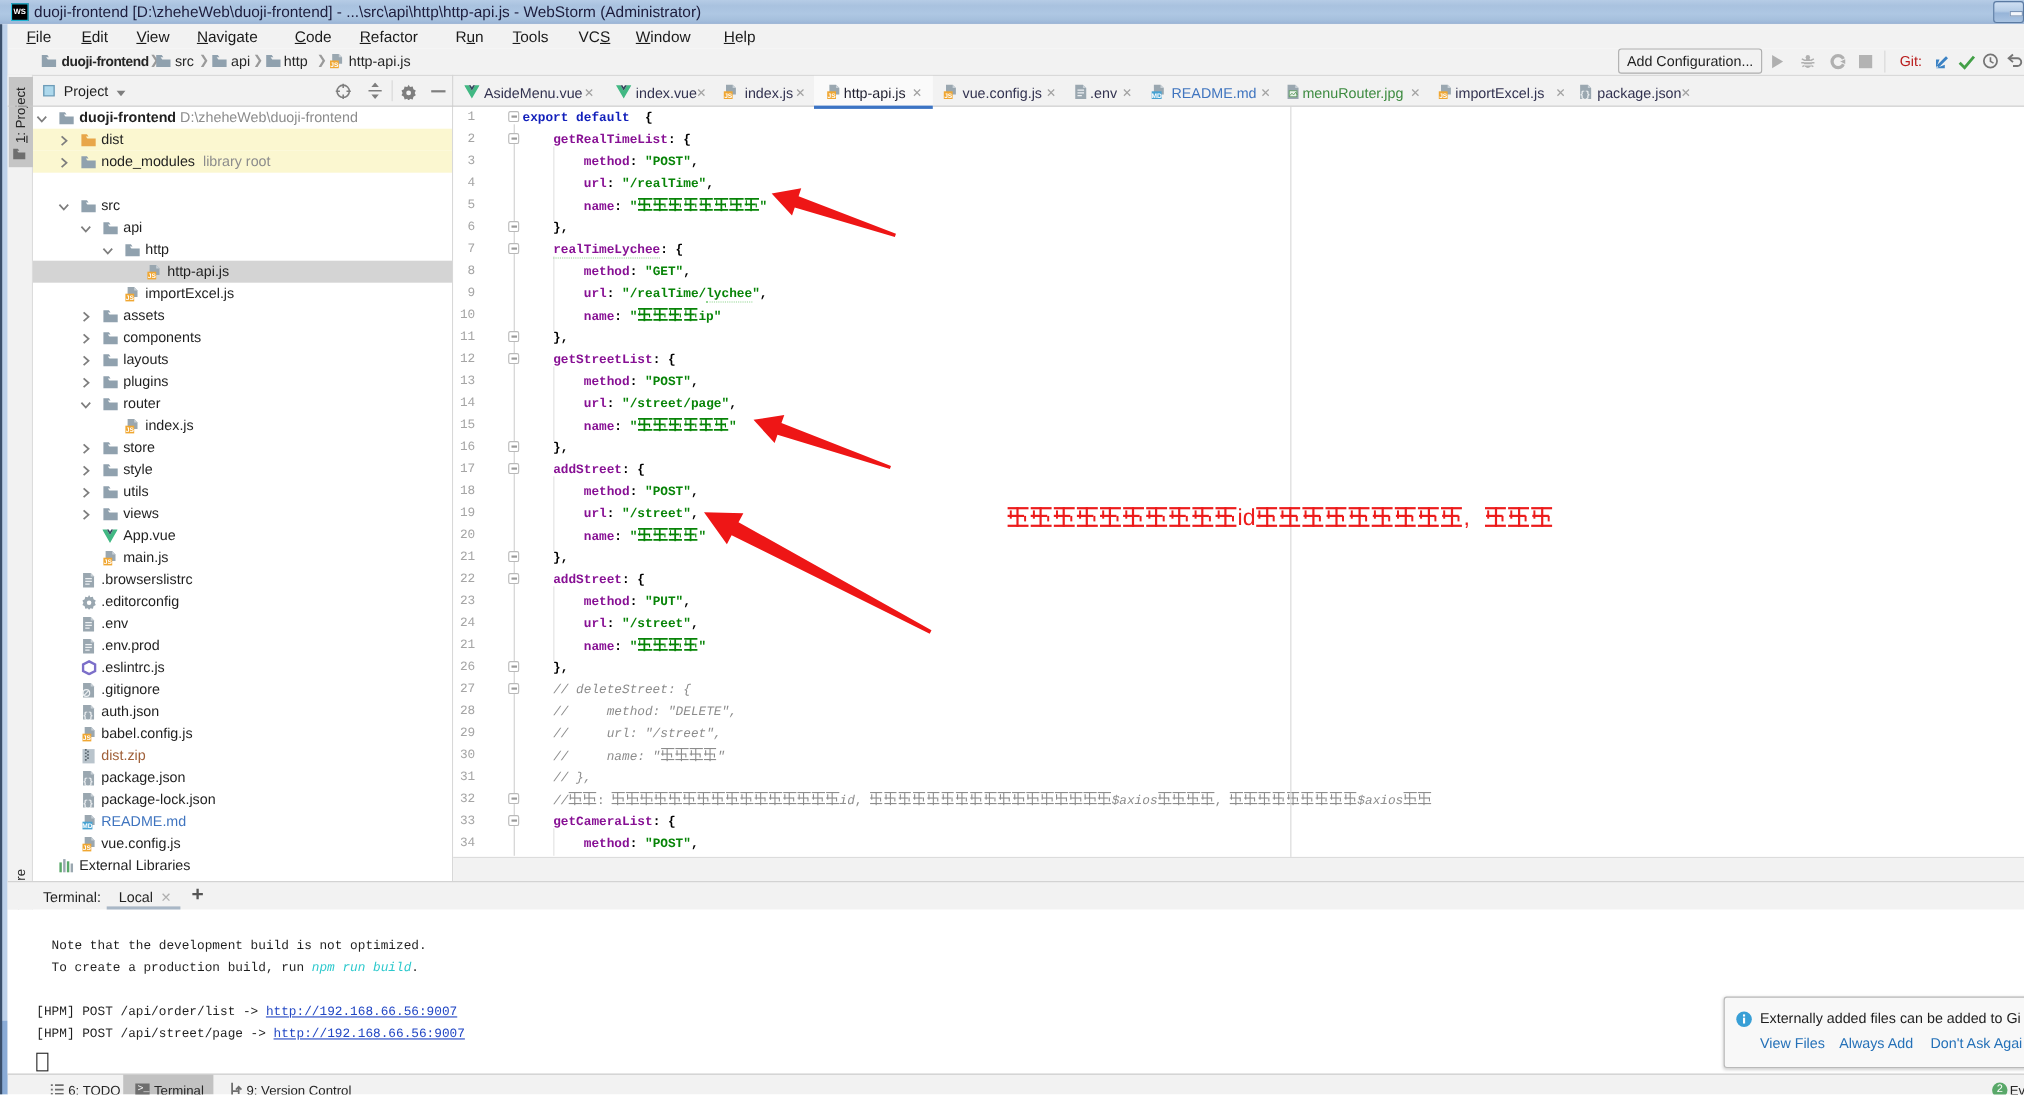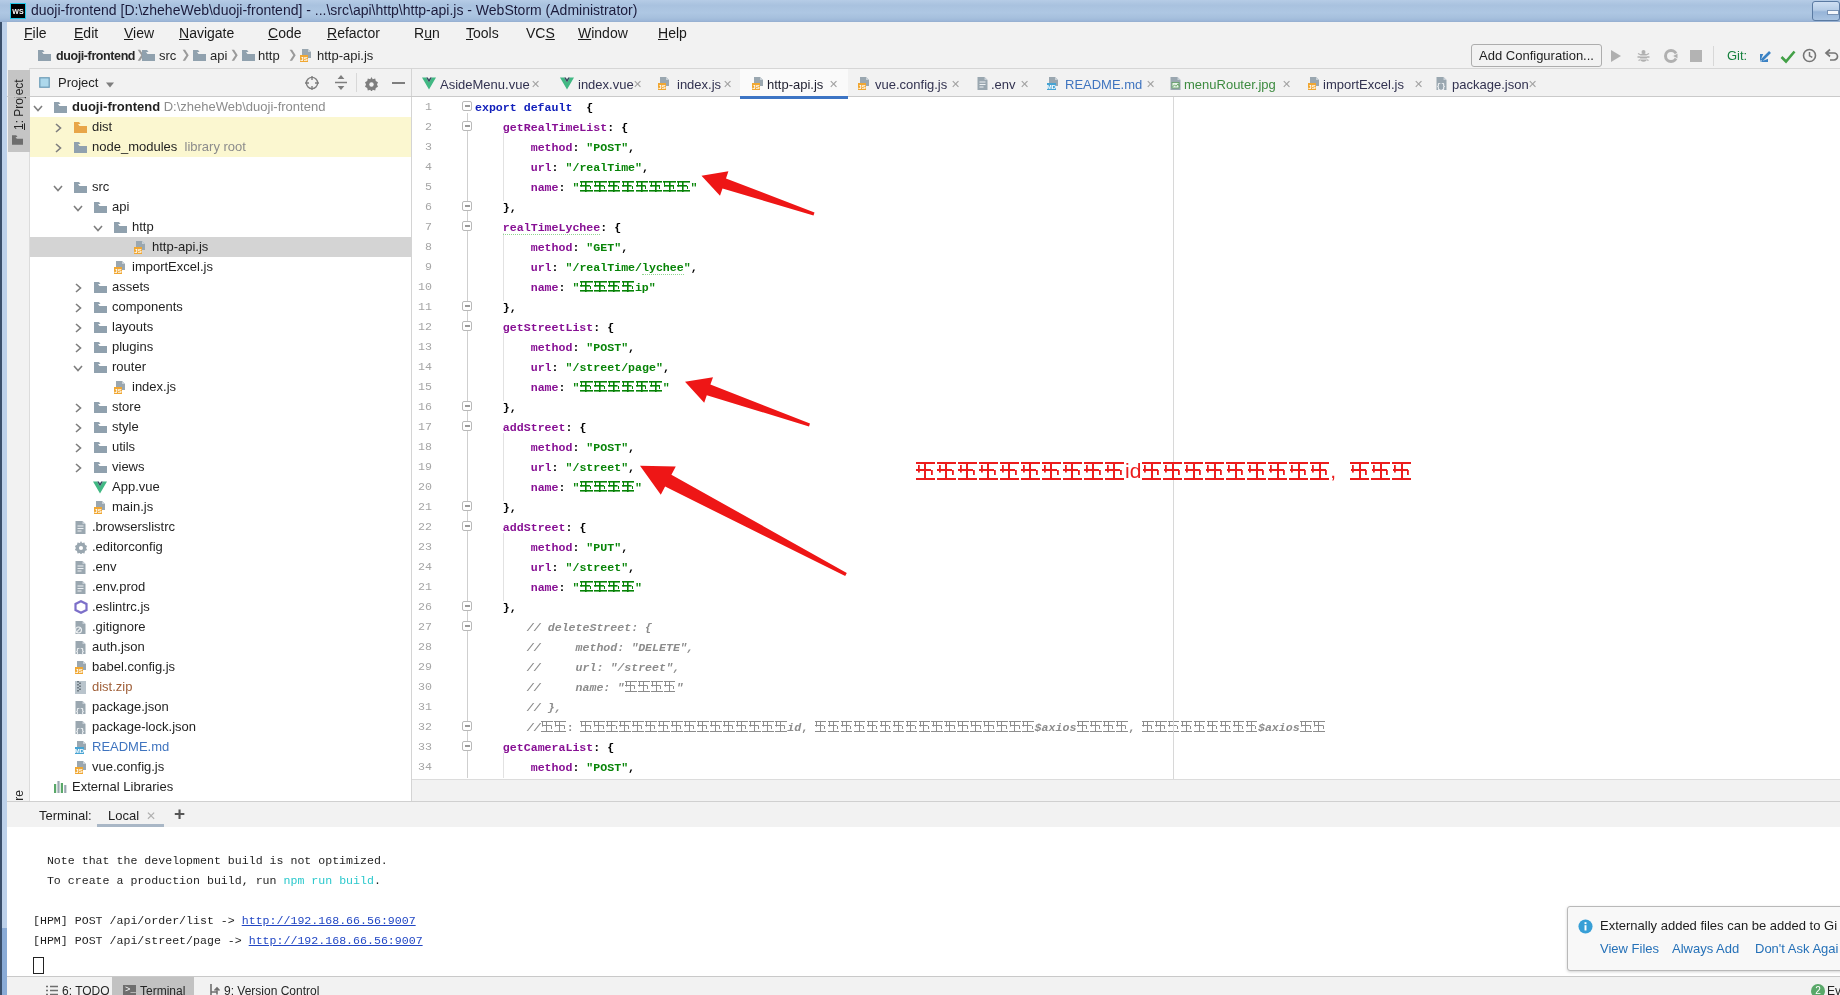--- a/index.html
+++ b/index.html
@@ -49,21 +49,21 @@
   
   #editor { left:412px; top:97px; width:1428px; height:682px; background:#fff; }
   #gutter { left:412px; top:97px; width:59px; height:682px; background:#f2f2f2; }
   #gbar { left:412px; top:779px; width:1428px; height:22px; background:#f2f2f2; border-top:1px solid #dcdcdc; }
   #marginline { left:1173px; top:97px; width:1px; height:682px; background:#d8d8d8; }
   .lnum { position:absolute; width:22px; text-align:right; font-family:"Liberation Mono", monospace; font-size:11.6px; color:#a5a5a5; }
   .cl { position:absolute; left:475px; font-family:"Liberation Mono", monospace; font-size:11.6px; font-weight:bold; white-space:pre; color:#000; line-height:15px; }
   .kw { color:#1220bb; }
   .pp { color:#871094; }
   .st { color:#078407; }
-  .cm { color:#8c8c8c; font-style:italic; font-weight:bold;margin-left:24px; }
+  .cm { color:#8c8c8c; font-style:italic; font-weight:normal; }
   .fold { position:absolute; left:462px; width:10px; height:10px; border:1px solid #b9b9b9; border-radius:2px; background:#fff; }
   .fold i { position:absolute; left:1.5px; top:3px; width:5px; height:1.5px; background:#9a9a9a; }
   .iguide { position:absolute; width:1px; background:#e2e2e2; }
   
   .cj { display:inline-block; position:relative; width:12.6px; height:11.5px; margin:0 0.65px; vertical-align:-1px; }
   .cl .cj { background:
      linear-gradient(#078407,#078407) 0 0/100% 1.6px no-repeat,
      linear-gradient(#078407,#078407) 10% 46%/80% 1.6px no-repeat,
      linear-gradient(#078407,#078407) 0 100%/100% 1.6px no-repeat,
      linear-gradient(#078407,#078407) 48% 0/1.6px 100% no-repeat,
@@ -74,21 +74,21 @@
      linear-gradient(#8c8c8c,#8c8c8c) 10% 46%/80% 1.4px no-repeat,
      linear-gradient(#8c8c8c,#8c8c8c) 0 100%/100% 1.4px no-repeat,
      linear-gradient(#8c8c8c,#8c8c8c) 48% 0/1.4px 100% no-repeat,
      linear-gradient(#8c8c8c,#8c8c8c) 10% 26%/1.2px 42% no-repeat,
      linear-gradient(#8c8c8c,#8c8c8c) 88% 62%/1.2px 30% no-repeat; }
   
   #termhead { left:7px; top:801px; width:1833px; height:26px; background:#f2f2f2; border-top:1px solid #d0d0d0; }
   #termbody { left:7px; top:827px; width:1833px; height:149px; background:#fff; }
   .tl { position:absolute; font-family:"Liberation Mono", monospace; font-size:11.6px; color:#1f1f1f; white-space:pre; }
   .lnk { color:#2247c4; text-decoration:underline; }
-  .npm { color:#2bc8cc; }
+  .npm { color:#2bc8cc;font-style:italic; }
   
   #statusbar { left:7px; top:976px; width:1833px; height:19px; background:#f2f2f2; border-top:1px solid #c9c9c9; font-size:12px; color:#262626; }
   
   #notif { left:1567px; top:906px; width:283px; height:65px; background:#f8f8f8; border:1px solid #b9b9b9; border-radius:3px; box-shadow:0 1px 3px rgba(0,0,0,.18); }
   #notif .msg { position:absolute; left:32px; top:11px; font-size:13px; color:#1d1d1d; white-space:nowrap; }
   #notif .lrow { position:absolute; left:32px; top:34px; font-size:13px; color:#2571b8; white-space:nowrap; }
   .cjr { display:inline-block; position:relative; width:19px; height:18px; margin:0 1px; vertical-align:-2px; background:
      linear-gradient(#ec1c1c,#ec1c1c) 0 0/100% 2px no-repeat,
      linear-gradient(#ec1c1c,#ec1c1c) 10% 46%/80% 2px no-repeat,
      linear-gradient(#ec1c1c,#ec1c1c) 0 100%/100% 2px no-repeat,
@@ -162,21 +162,21 @@
       <circle cx="7.5" cy="4" r="2" fill="#b0b0b0"></circle>
       <ellipse cx="7.5" cy="9.5" rx="3.6" ry="4.3" fill="#b0b0b0"></ellipse>
       <path d="M3.9 8 h7.2 M3.9 11 h7.2" stroke="#f2f2f2" stroke-width="1"></path>
     </svg>
   <svg class="abs" style="left:1656px;top:4px" width="16" height="16" viewBox="0 0 16 16">
       <path d="M8 1 a6.5 6.5 0 1 0 0 14 a6.5 6.5 0 0 0 0-14 z M8 4 a3.5 3.5 0 1 1 0 8 a3.5 3.5 0 0 1 0-8 z" fill="#b0b0b0"></path>
       <path d="M9 8 L15 5 V11 z" fill="#b0b0b0" stroke="#f2f2f2"></path>
     </svg>
   <div class="abs" style="left:1683px;top:6px;width:12px;height:12px;background:#b3b3b3"></div>
   <span class="abs" style="left:1706px;top:2px;width:1px;height:20px;background:#d8d8d8"></span>
-  <span class="abs" style="left:1720px;top:4px;font-size:13px;color:#15803d">Git:</span>
+  <span class="abs" style="left:1720px;top:4px;font-size:13px;color:#b91c1c">Git:</span>
   <svg class="abs" style="left:1751px;top:5px" width="15" height="15" viewBox="0 0 15 15">
       <path d="M2 13 V5 h3.2 L2 13 l8-3.2 V13 z" fill="#3b82c4"></path>
       <path d="M3.5 11.5 L12 3" stroke="#3b82c4" stroke-width="2.6"></path>
     </svg>
   <svg class="abs" style="left:1773px;top:5px" width="16" height="15" viewBox="0 0 16 15">
       <path d="M1.5 8 L6 12.5 L14.5 2.5" stroke="#43a047" stroke-width="2.6" fill="none"></path>
     </svg>
   <svg class="abs" style="left:1795px;top:4px" width="15" height="15" viewBox="0 0 15 15">
       <circle cx="7.5" cy="7.5" r="6" fill="none" stroke="#757575" stroke-width="1.6"></circle>
       <path d="M7.5 4 v3.8 l2.8 1.6" stroke="#757575" stroke-width="1.5" fill="none"></path>

